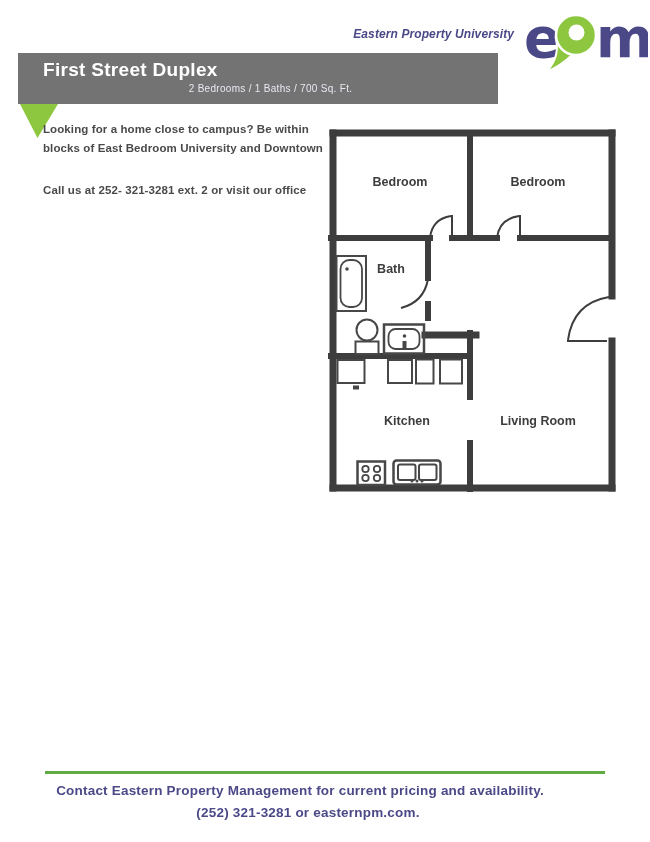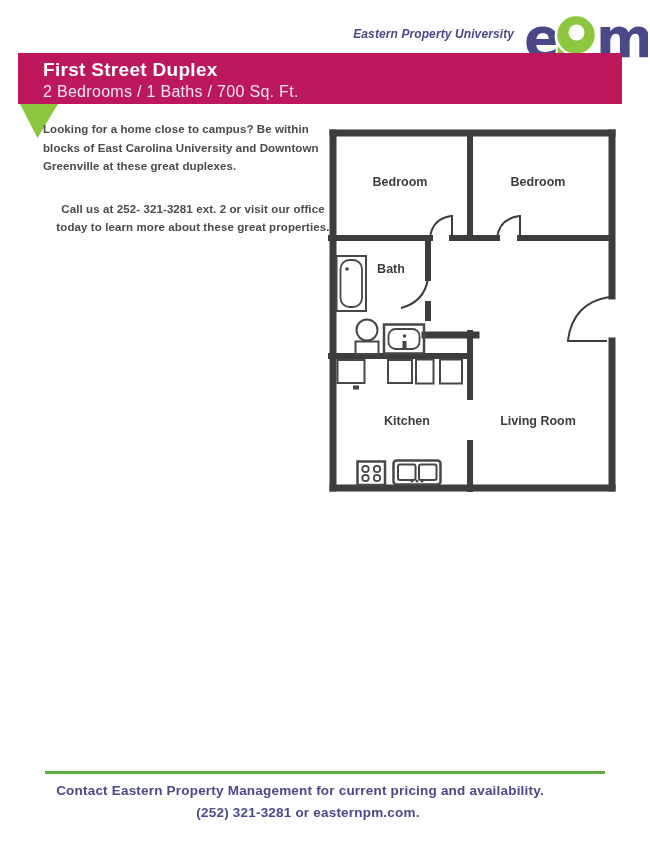--- a/index.html
+++ b/index.html
@@ -6,32 +6,32 @@
   body{width:650px;height:842px;position:relative;overflow:hidden;
        font-family:"Liberation Sans",sans-serif;-webkit-font-smoothing:antialiased;}
   .abs{position:absolute;}
 
   
   .brand-text{top:27px;right:136px;font-size:12px;font-weight:bold;font-style:italic;
               color:#4a4886;letter-spacing:.1px;}
   .logo-svg{top:4px;left:506px;}
 
   
-  .band{left:18px;top:53px;width:604px;height:51px;background:#be185d;
+  .band{left:18px;top:53px;width:480px;height:51px;background:#737373;
         box-sizing:border-box;padding:6px 0 0 25px;color:#fff;}
   .band h1{margin:0;font-size:19px;font-weight:bold;letter-spacing:.3px;line-height:1.2;}
-  .band .sub{margin-top:1px;font-size:16px;font-weight:500;letter-spacing:.3px;color:#e8e8f2;}
+  .band .sub{margin-top:1px;font-size:10px;font-weight:500;letter-spacing:.3px;color:#e8e8f2;text-align:center;}
   .ribbon{left:20px;top:104px;width:38px;height:34px;background:#8dc63f;
           clip-path:polygon(0 0,100% 0,46% 100%);}
 
   
   .desc{left:43px;top:120px;width:300px;color:#4a4a4a;font-size:11.5px;
         font-weight:bold;letter-spacing:.1px;}
   .desc .line{line-height:18.5px;}
-  .desc .p2{margin-top:24px;text-align:center;}
+  .desc .p2{margin-top:24px;}
 
   
   .plan{left:326px;top:126px;}
 
   
   .foot-line{left:45px;top:771px;width:560px;height:3px;background:#60ac43;}
   .foot-text{left:0;width:600px;text-align:center;color:#4b4987;font-weight:bold;
              letter-spacing:.2px;}
   .ft1{top:783px;font-size:13.5px;}
   .ft2{top:805px;font-size:13.5px;margin-left:8px;}
@@ -59,26 +59,24 @@
 
 <div class="abs band">
   <h1>First Street Duplex</h1>
   <div class="sub">2 Bedrooms / 1 Baths / 700 Sq. Ft.</div>
 </div>
 <div class="abs ribbon"></div>
 
 <div class="abs desc">
   <div>
     <div class="line">Looking for a home close to campus? Be within</div>
-    <div class="line">blocks of East Carolina University and Downtown</div>
-    <div class="line">Greenville at these great duplexes.</div>
+    <div class="line">blocks of East Bedroom University and Downtown</div>
   </div>
   <div class="p2">
     <div class="line">Call us at 252- 321-3281 ext. 2 or visit our office</div>
-    <div class="line">today to learn more about these great properties.</div>
   </div>
 </div>
 
 <svg class="abs plan" width="294" height="370" viewBox="326 126 294 370">
 
   <g stroke="#3d3d3d" stroke-width="7" fill="none" stroke-linecap="square">
     <path d="M333 133 H612"></path>
     <path d="M333 133 V488"></path>
     <path d="M333 488 H612"></path>
     <path d="M612 133 V296"></path>

